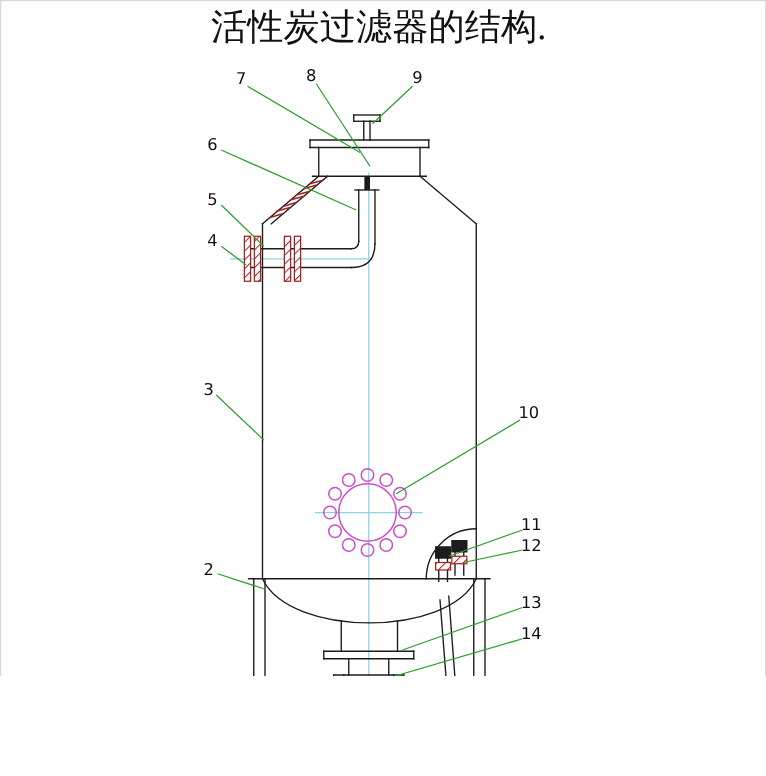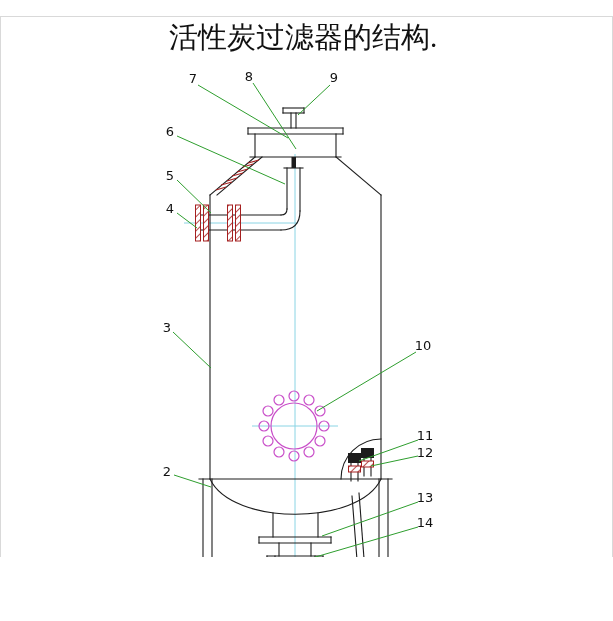--- a/index.html
+++ b/index.html
@@ -1,17 +1,17 @@
 <!DOCTYPE html>
 <html style="--outline: #1c1c1c; --leader: #2e9e2e; --centerline: #8ad4e4; --flange_hatch: #a52020; --manhole: #c94fc9; --frame: #d9d9d9; --background: #ffffff;"><head>
 <meta charset="utf-8">
 <style>
   html,body{margin:0;padding:0;background:#ffffff;}
   .page{position:relative;width:613px;height:541px;background:var(--background,#fff);overflow:hidden;
-        font-family:"Liberation Sans",sans-serif;margin-top:16px;}
+        font-family:"Liberation Sans",sans-serif;}
   svg{display:block;}
   .frame{fill:none;stroke:var(--frame,#d9d9d9);stroke-width:1;}
   .ln{fill:none;stroke:var(--outline,#1c1c1c);stroke-width:1.1;stroke-linecap:square;}
   .leader{fill:none;stroke:var(--leader,#2e9e2e);stroke-width:1;}
   .center{fill:none;stroke:var(--centerline,#8ad4e4);stroke-width:1;}
   .hatch{fill:none;stroke:var(--flange_hatch,#a52020);stroke-width:1.1;}
   .mh{fill:none;stroke:var(--manhole,#c94fc9);stroke-width:1.2;}
   .flangeRect{fill:url(#redhatch);stroke:var(--flange_hatch,#a52020);stroke-width:1;}
   .solid{fill:#1c1c1c;stroke:none;}
   .callout{font:13px "DejaVu Sans",sans-serif;fill:#111;}

